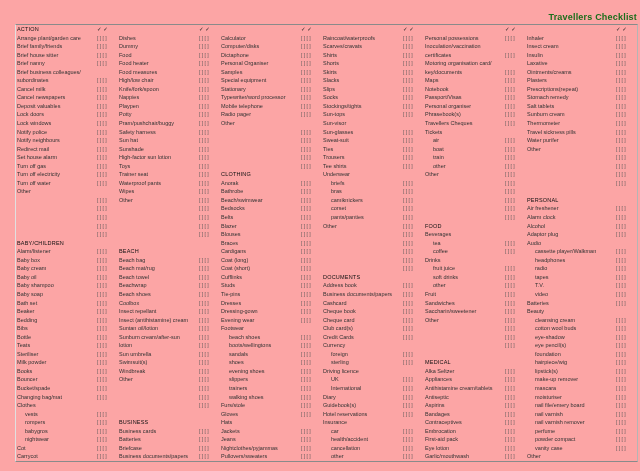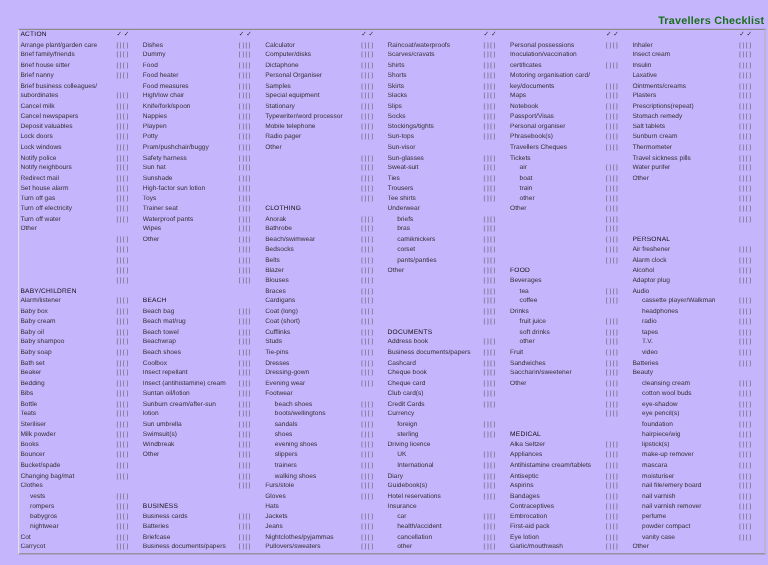--- a/index.html
+++ b/index.html
@@ -1,16 +1,16 @@
 <!DOCTYPE html>
 <html><head>
 <meta charset="utf-8">
 <style>
   html,body{margin:0;padding:0;background:#ffffff;}
-  #page{position:relative;width:640px;height:471px;background:#c4b5fd;overflow:hidden;
+  #page{position:relative;width:640px;height:471px;background:#fca5a5;overflow:hidden;
         font-family:"Liberation Sans","DejaVu Sans",sans-serif;}
   #title{position:absolute;top:12px;right:3px;font-size:9px;font-weight:bold;
          letter-spacing:.2px;white-space:nowrap;}
   #sheet{position:absolute;left:15px;top:24px;width:623px;height:438px;
          border-top:1px solid #8a8a8a;border-bottom:1px solid #8a8a8a;
          border-right:1px solid #b5b5b5;border-left:1px solid #e0e0e0;box-sizing:border-box;}
   .col{position:absolute;top:26px;height:436px;}
   .row{display:flex;align-items:flex-start;height:8.55px;white-space:nowrap;overflow:visible;}
   .lbl{flex:1 1 auto;font-size:5.5px;line-height:7px;color:#333;overflow:hidden;}
   .lbl.hd{color:#111;letter-spacing:.2px;}

